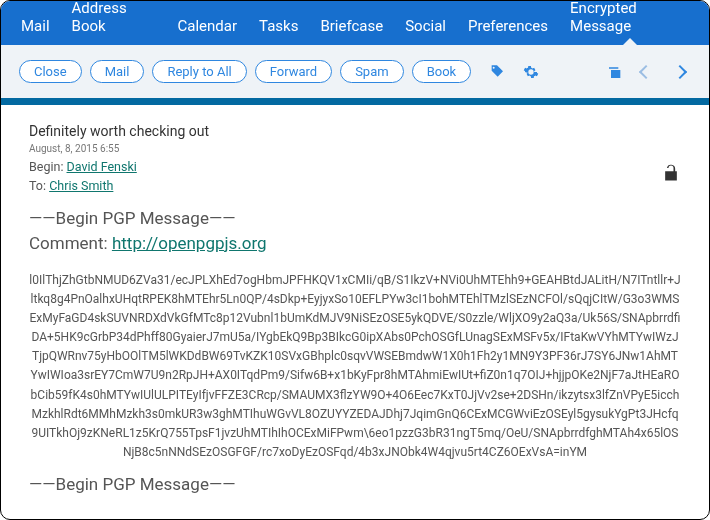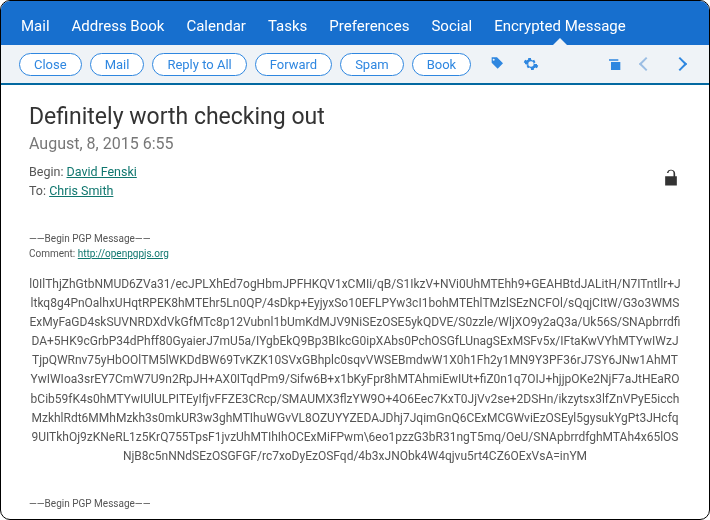--- a/index.html
+++ b/index.html
@@ -1,47 +1,48 @@
 <!DOCTYPE html>
 <html><head>
 <meta charset="utf-8">
 <style>
   * { box-sizing: border-box; margin: 0; padding: 0; font-family: -apple-system, "Segoe UI", Roboto, sans-serif; }
   body { background: #fff; }
   .frame { width: 710px; height: 520px; border: 1px solid #000; border-radius: 10px; overflow: hidden; display: flex; flex-direction: column; }
   .tabbar { background: #176fce; height: 44px; display: flex; align-items: flex-end; padding: 0 20px; gap: 22px; color: #fff; font-size: 15px; position: relative; }
   .tab { padding: 12px 0 10px; cursor: pointer; position: relative; }
   .tab.active::after { content:""; position:absolute; bottom:-1px; left:50%; transform:translateX(-50%); border-left:8px solid transparent; border-right:8px solid transparent; border-bottom:8px solid #eff3f7; }
-  .toolbar { background:#eff3f7; height:40px; display:flex; align-items:center; padding:0 18px; gap:8px; border-bottom:2px solid #0369a1; }
+  .toolbar { background:#eff3f7; height:60px; display:flex; align-items:center; padding:0 18px; gap:8px; border-bottom:7px solid #0369a1; }
   .pill { border:1px solid #2f87e0; color:#2f87e0; background:#fff; border-radius:14px; padding:3px 14px; font-size:13px; cursor:pointer; }
   .spacer { flex:1; }
   .tool-icon { width:16px; height:16px; color:#2f87e0; margin-left:10px; cursor:pointer; display:flex; align-items:center; }
   .content { flex:1; overflow:auto; padding:18px 28px 24px; }
-  .subject { font-size:23px; color:#333; font-weight:400; margin-bottom:4px; }
-  .date { font-size:16px; color:#777; margin-bottom:10px; }
+  .subject { font-size:14px; color:#333; font-weight:400; margin-bottom:4px; }
+  .date { font-size:10px; color:#777; margin-bottom:4px; }
   .meta-row { font-size:12.5px; color:#555; line-height:1.5; }
   .link { color:#0f766e; }
   .lock { float:right; margin-top:-14px; }
-  .pgp-header { font-size:10px; color:#555; margin-top:30px; line-height:1.5; word-break:break-all; }
+  .pgp-header { font-size:17px; color:#555; margin-top:10px; line-height:1.5; word-break:break-all; }
   .cipher { font-size:12px; color:#555; line-height:1.6; word-break:break-all; margin-top:14px;text-align:center; }
   .chev { width:10px; height:10px; border-top:2px solid currentColor; border-right:2px solid currentColor; display:inline-block; }
   .chev.left { transform:rotate(-135deg); }
   .chev.right { transform:rotate(45deg); }
 </style>
 </head>
 <body>
 
 <div class="frame">
   <div class="tabbar">
     <div class="tab">Mail</div>
     <div class="tab">Address Book</div>
     <div class="tab">Calendar</div>
     <div class="tab">Tasks</div>
+    <div class="tab">Briefcase</div>
+    <div class="tab">Social</div>
     <div class="tab">Preferences</div>
-    <div class="tab">Social</div>
     <div class="tab active">Encrypted Message</div>
   </div>
 
   <div class="toolbar">
     <button class="pill">Close</button>
     <button class="pill">Mail</button>
     <button class="pill">Reply to All</button>
     <button class="pill">Forward</button>
     <button class="pill">Spam</button>
     <button class="pill">Book</button>

